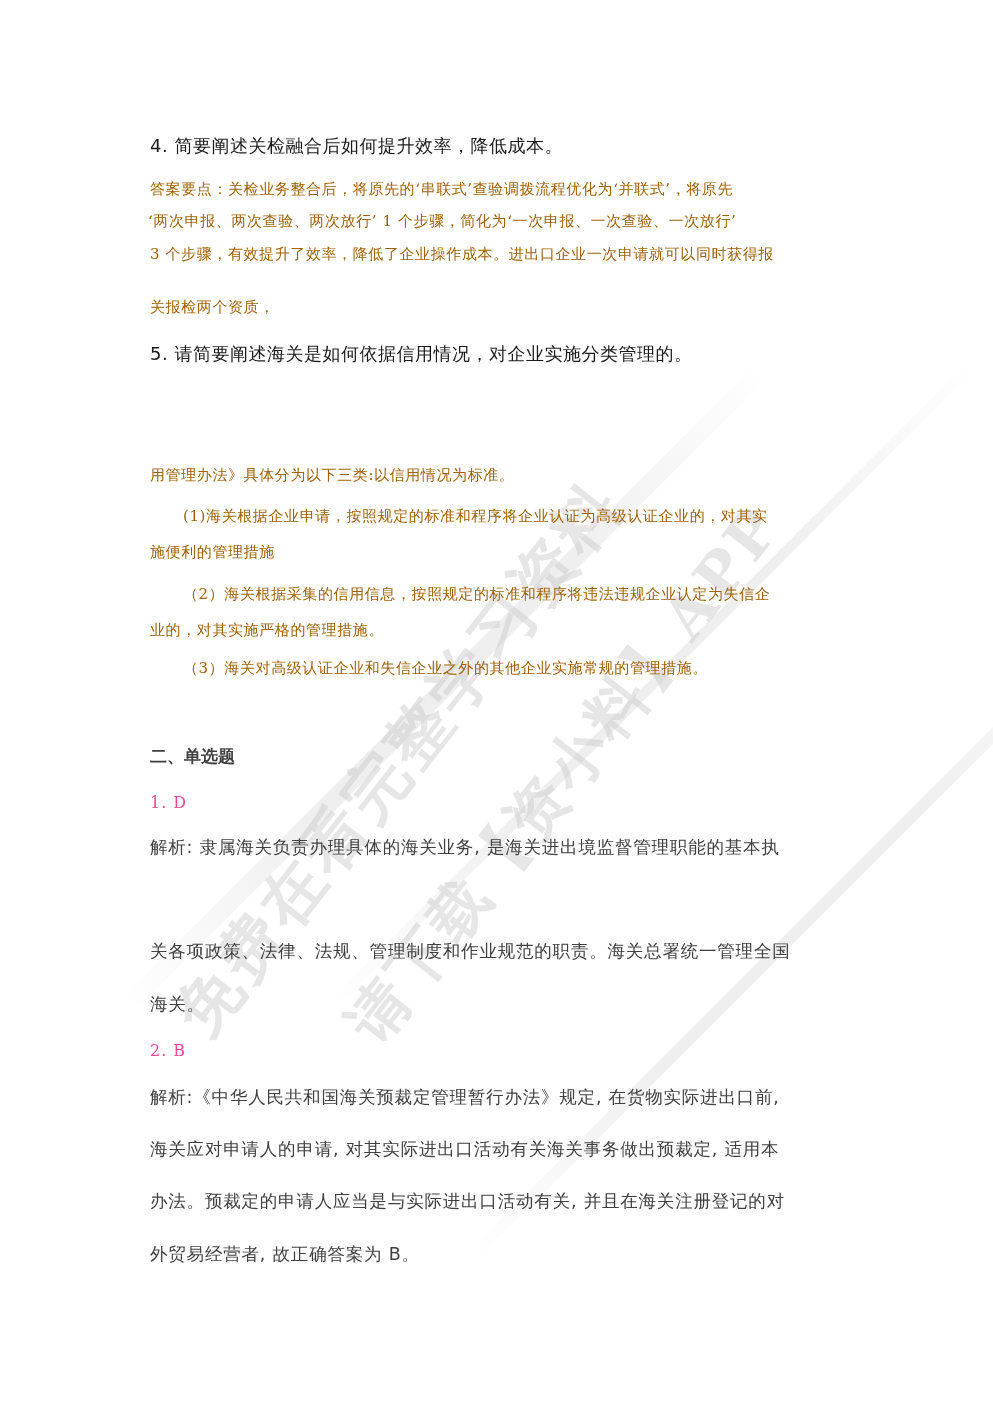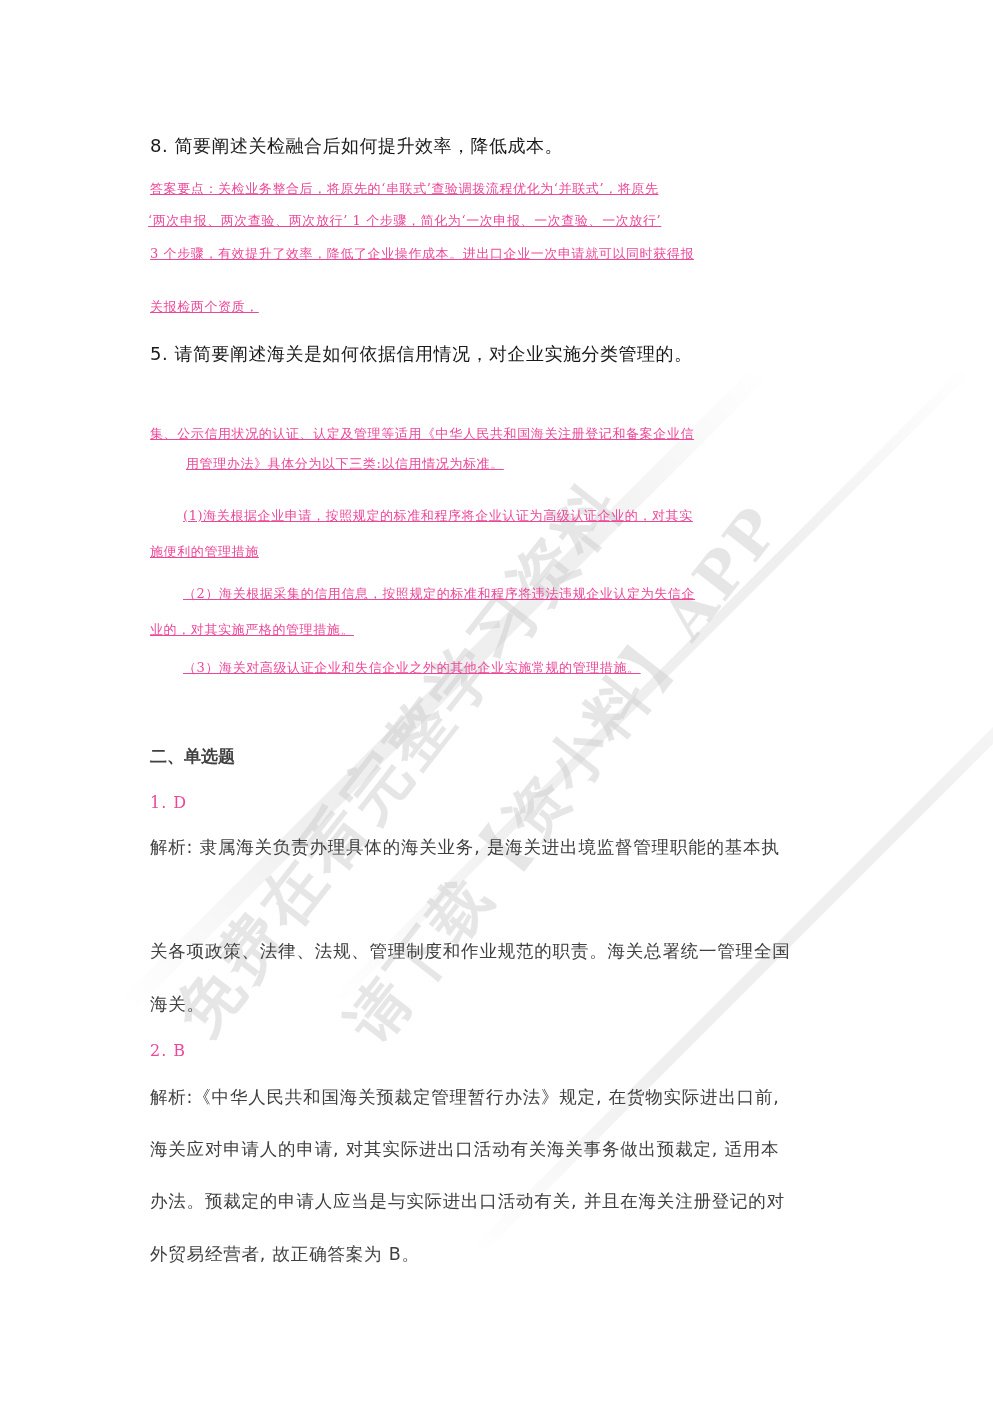--- a/index.html
+++ b/index.html
@@ -3,47 +3,46 @@
 <meta charset="utf-8">
 <style>
   html, body { margin: 0; padding: 0; background: #ffffff; }
   body { width: 993px; height: 1404px; position: relative; overflow: hidden; font-family: "DejaVu Sans", "Liberation Sans", sans-serif; }
   .page { position: absolute; left: 0; top: 0; width: 993px; height: 1404px; background: #fff; }
   .watermark { position: absolute; left: 0; top: 0; width: 993px; height: 1404px; pointer-events: none; overflow: hidden; }
   .wm-band { position: absolute; background: linear-gradient(90deg, rgba(235,235,235,0) 0%, rgba(225,225,225,0.55) 30%, rgba(225,225,225,0.55) 70%, rgba(235,235,235,0) 100%); height: 18px; transform-origin: left top; }
   .wm-text { position: absolute; font-family: "DejaVu Serif", serif; font-weight: bold; color: rgba(200,200,200,0.45); font-size: 64px; letter-spacing: 4px; transform-origin: left top; white-space: nowrap; }
   .line { position: absolute; left: 150px; white-space: nowrap; }
   .q-title { font-family: "DejaVu Sans", sans-serif; font-size: 18px; color: #1a1a1a; letter-spacing: 0.5px; }
-  .ans { font-family: "DejaVu Serif", serif; font-size: 13px; color: #ec4899; letter-spacing: 0.6px; text-decoration: underline; }
+  .ans { font-family: "DejaVu Serif", serif; font-size: 15px; color: #a16207; letter-spacing: 0.6px; }
   .sec { font-family: "DejaVu Sans", sans-serif; font-size: 17px; font-weight: bold; color: #404040; }
   .choice { font-family: "DejaVu Serif", serif; font-size: 16px; color: #ec4899; letter-spacing: 1px; }
   .expl { font-family: "DejaVu Sans", sans-serif; font-size: 17.5px; color: #404040; letter-spacing: 0.8px; }
 </style>
 </head>
 <body>
 
 <div class="page">
 
   <div class="watermark">
     <div class="wm-band" style="left:120px; top:1000px; width:900px; transform: rotate(-45deg);"></div>
     <div class="wm-band" style="left:330px; top:1000px; width:900px; transform: rotate(-45deg); height:10px;"></div>
     <div class="wm-band" style="left:470px; top:1250px; width:900px; transform: rotate(-45deg); height:12px;"></div>
     <div class="wm-text" style="left:155px; top:1000px; transform: rotate(-52deg);">免费在看完整学习资料</div>
     <div class="wm-text" style="left:330px; top:1010px; font-size:60px; transform: rotate(-52deg);">请下载【资小料】APP</div>
   </div>
 
-  <div class="line q-title" style="top:134px;">8. 简要阐述关检融合后如何提升效率，降低成本。</div>
+  <div class="line q-title" style="top:134px;">4. 简要阐述关检融合后如何提升效率，降低成本。</div>
   <div class="line ans" style="top:180px;">答案要点：关检业务整合后，将原先的‘串联式’查验调拨流程优化为‘并联式’，将原先</div>
   <div class="line ans" style="top:212px; left:148px;">‘两次申报、两次查验、两次放行’ 1 个步骤，简化为‘一次申报、一次查验、一次放行’</div>
   <div class="line ans" style="top:245px;">3 个步骤，有效提升了效率，降低了企业操作成本。进出口企业一次申请就可以同时获得报</div>
   <div class="line ans" style="top:298px;">关报检两个资质，</div>
 
   <div class="line q-title" style="top:342px;">5. 请简要阐述海关是如何依据信用情况，对企业实施分类管理的。</div>
-  <div class="line ans" style="top:425px;">集、公示信用状况的认证、认定及管理等适用《中华人民共和国海关注册登记和备案企业信</div>
-  <div class="line ans" style="top:455px;margin-left:36px;">用管理办法》具体分为以下三类:以信用情况为标准。</div>
+  <div class="line ans" style="top:466px;">用管理办法》具体分为以下三类:以信用情况为标准。</div>
 
   <div class="line ans" style="top:507px; left:183px;">(1)海关根据企业申请，按照规定的标准和程序将企业认证为高级认证企业的，对其实</div>
   <div class="line ans" style="top:543px;">施便利的管理措施</div>
   <div class="line ans" style="top:585px; left:183px;">（2）海关根据采集的信用信息，按照规定的标准和程序将违法违规企业认定为失信企</div>
   <div class="line ans" style="top:621px;">业的，对其实施严格的管理措施。</div>
   <div class="line ans" style="top:659px; left:183px;">（3）海关对高级认证企业和失信企业之外的其他企业实施常规的管理措施。</div>
 
   <div class="line sec" style="top:745px;">二、单选题</div>
 
   <div class="line choice" style="top:793px;">1. D</div>

